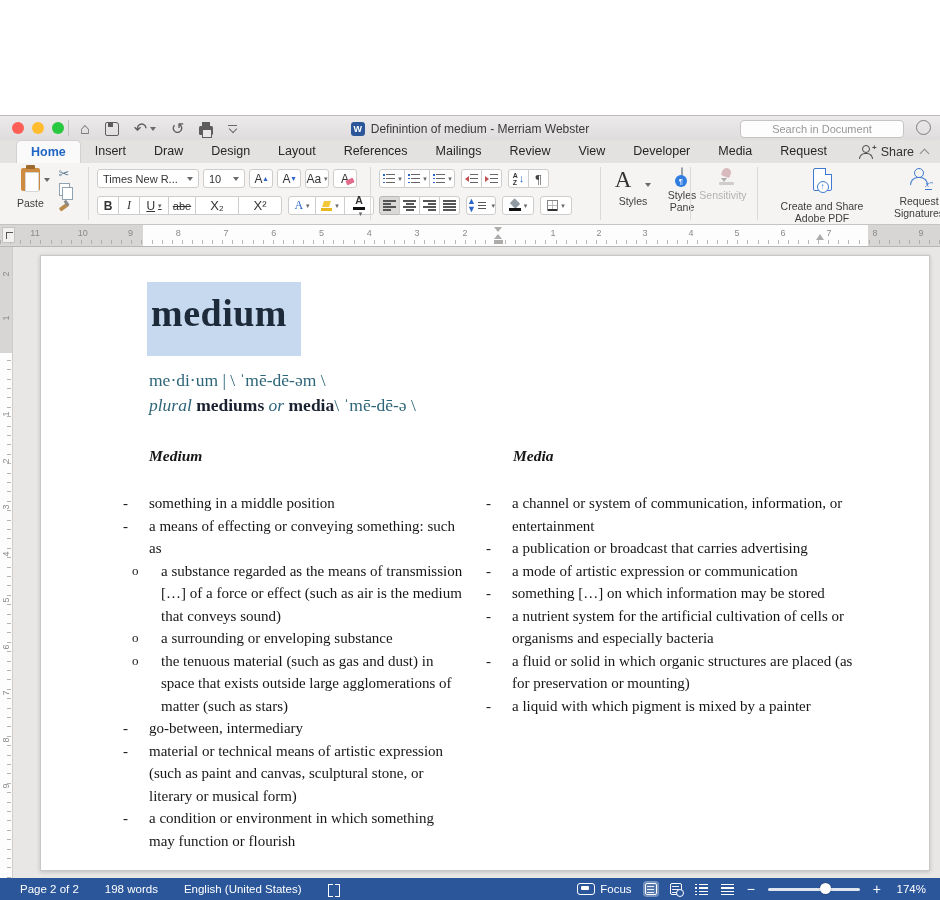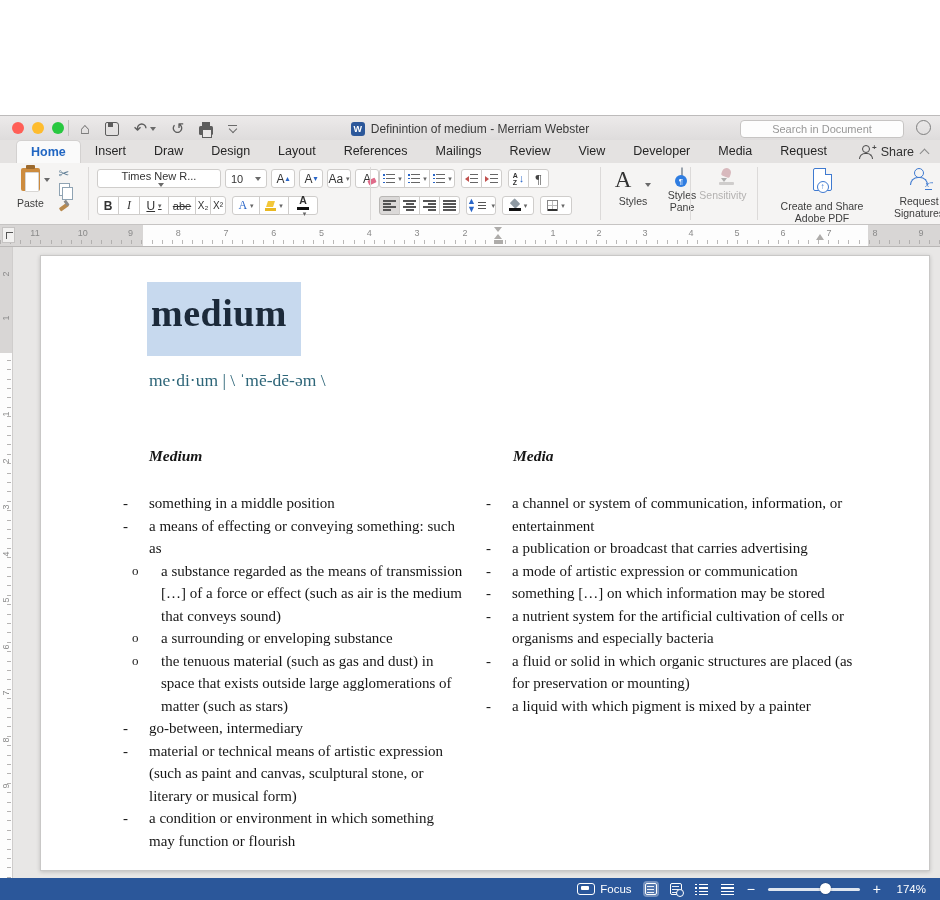--- a/index.html
+++ b/index.html
@@ -60,32 +60,32 @@
   .mini-col{position:absolute;left:58px;top:4px;display:flex;flex-direction:column;gap:3px;align-items:center;}
   .scissors{font-size:13px;color:#5e7d95;line-height:1;}
   .copy-i{width:9px;height:11px;border:1.2px solid #8fa3b3;background:#fff;position:relative;}
   .copy-i::before{content:"";position:absolute;left:2.5px;top:2.5px;width:9px;height:11px;border:1.2px solid #8fa3b3;background:#fff;}
   .painter{width:12px;height:12px;position:relative;}
   .painter::before{content:"";position:absolute;left:1px;top:6px;width:10px;height:4px;background:#b98a4e;border-radius:1px;transform:rotate(-35deg);}
   .painter::after{content:"";position:absolute;left:7px;top:1px;width:3px;height:6px;background:#8b8b8b;transform:rotate(-35deg);}
   
   .fg-r1{position:absolute;left:8px;top:6px;display:flex;gap:4px;align-items:center;}
   .fg-r2{position:absolute;left:8px;top:33px;display:flex;align-items:center;}
-  .fontbox{width:124px;justify-content:space-between;padding:0 5px;font-size:11px;flex-direction:column;}
+  .fontbox{width:102px;justify-content:space-between;padding:0 5px;font-size:11px;}
   .sizebox{width:42px;justify-content:space-between;padding:0 5px;font-size:11px;}
   .fbtn{width:24px;}
   .a-up::after{content:"▴";color:#2a66c8;font-size:8px;margin-left:1px;vertical-align:top;}
   .a-dn::after{content:"▾";color:#2a66c8;font-size:8px;margin-left:1px;}
   .a-clear{position:relative;}
   .a-clear::after{content:"";position:absolute;right:2px;bottom:3px;width:8px;height:5px;background:#e06c8a;border-radius:1px;transform:rotate(-25deg);}
   .b-b{font-weight:bold;width:22px;}
   .b-i{font-style:italic;font-family:"Liberation Serif",serif;width:22px;}
   .b-u{text-decoration:underline;width:30px;}
   .b-abe{text-decoration:line-through;font-size:11px;width:28px;}
-  .b-x{width:16px;font-size:10px;}
+  .b-x{width:44px;font-size:13px;}
   .b-eff{color:#2a66c8;font-family:"Liberation Serif",serif;width:28px;}
   .b-pen{width:30px;position:relative;}
   .pen-i{width:11px;height:10px;position:relative;}
   .pen-i::before{content:"";position:absolute;left:2px;top:0;width:7px;height:6px;background:#f3c73a;transform:skewX(-18deg);}
   .pen-i::after{content:"";position:absolute;left:0;bottom:0;width:11px;height:2.5px;background:#e9b821;}
   .b-col{width:30px;flex-direction:column;gap:0;line-height:1;}
   .b-col .A{font-size:10.5px;font-weight:bold;margin-top:1px;}
   .b-col .bar{width:12px;height:3px;background:#111;margin-top:1px;}
   .gap6{width:6px;}
   
@@ -507,20 +507,23 @@
       <span class="vnum w" style="top: 441px;">7</span>
       <span class="vnum w" style="top: 487.5px;">8</span>
       <span class="vnum w" style="top: 534px;">9</span>
     </div>
 
   <div class="page">
     <div class="hw-wrap">
       <span class="headword">medium</span>
     </div>
     <div class="pron1">me·di·um | \ ˈmē-dē-əm  \</div>
+    <div class="pron2">
+      
+    <span class="it">plural </span><span class="bold">mediums </span><span class="it">or </span><span class="bold">media</span><span>\ ˈmē-dē-ə  \</span></div>
 
     <div class="defcol left">
       <div class="defhdr">Medium</div>
       <div class="deflist">
 
           <div class="ditem">
             <span class="marker">-</span>
             <span class="dtext">something in a middle position</span>
           </div>
 
@@ -598,20 +601,26 @@
           <div class="ditem">
             <span class="marker">-</span>
             <span class="dtext">a liquid with which pigment is mixed by a painter</span>
           </div>
         </div>
     </div>
   </div>
 </div>
 
 <div class="statusbar">
+  <div class="sb-left">
+    <span>Page 2 of 2</span>
+    <span>198 words</span>
+    <span>English (United States)</span>
+    <span class="trk"></span>
+  </div>
   <div class="sb-right">
     <span style="display:flex;align-items:center;gap:5px;">
       <span class="focus-i"></span>
       <span>Focus</span>
     </span>
     <span class="vicon sel"></span>
     <span class="vicon badge"></span>
     <span class="lines-i dotted"></span>
     <span class="lines-i"></span>
     <span class="zmin">−</span>

